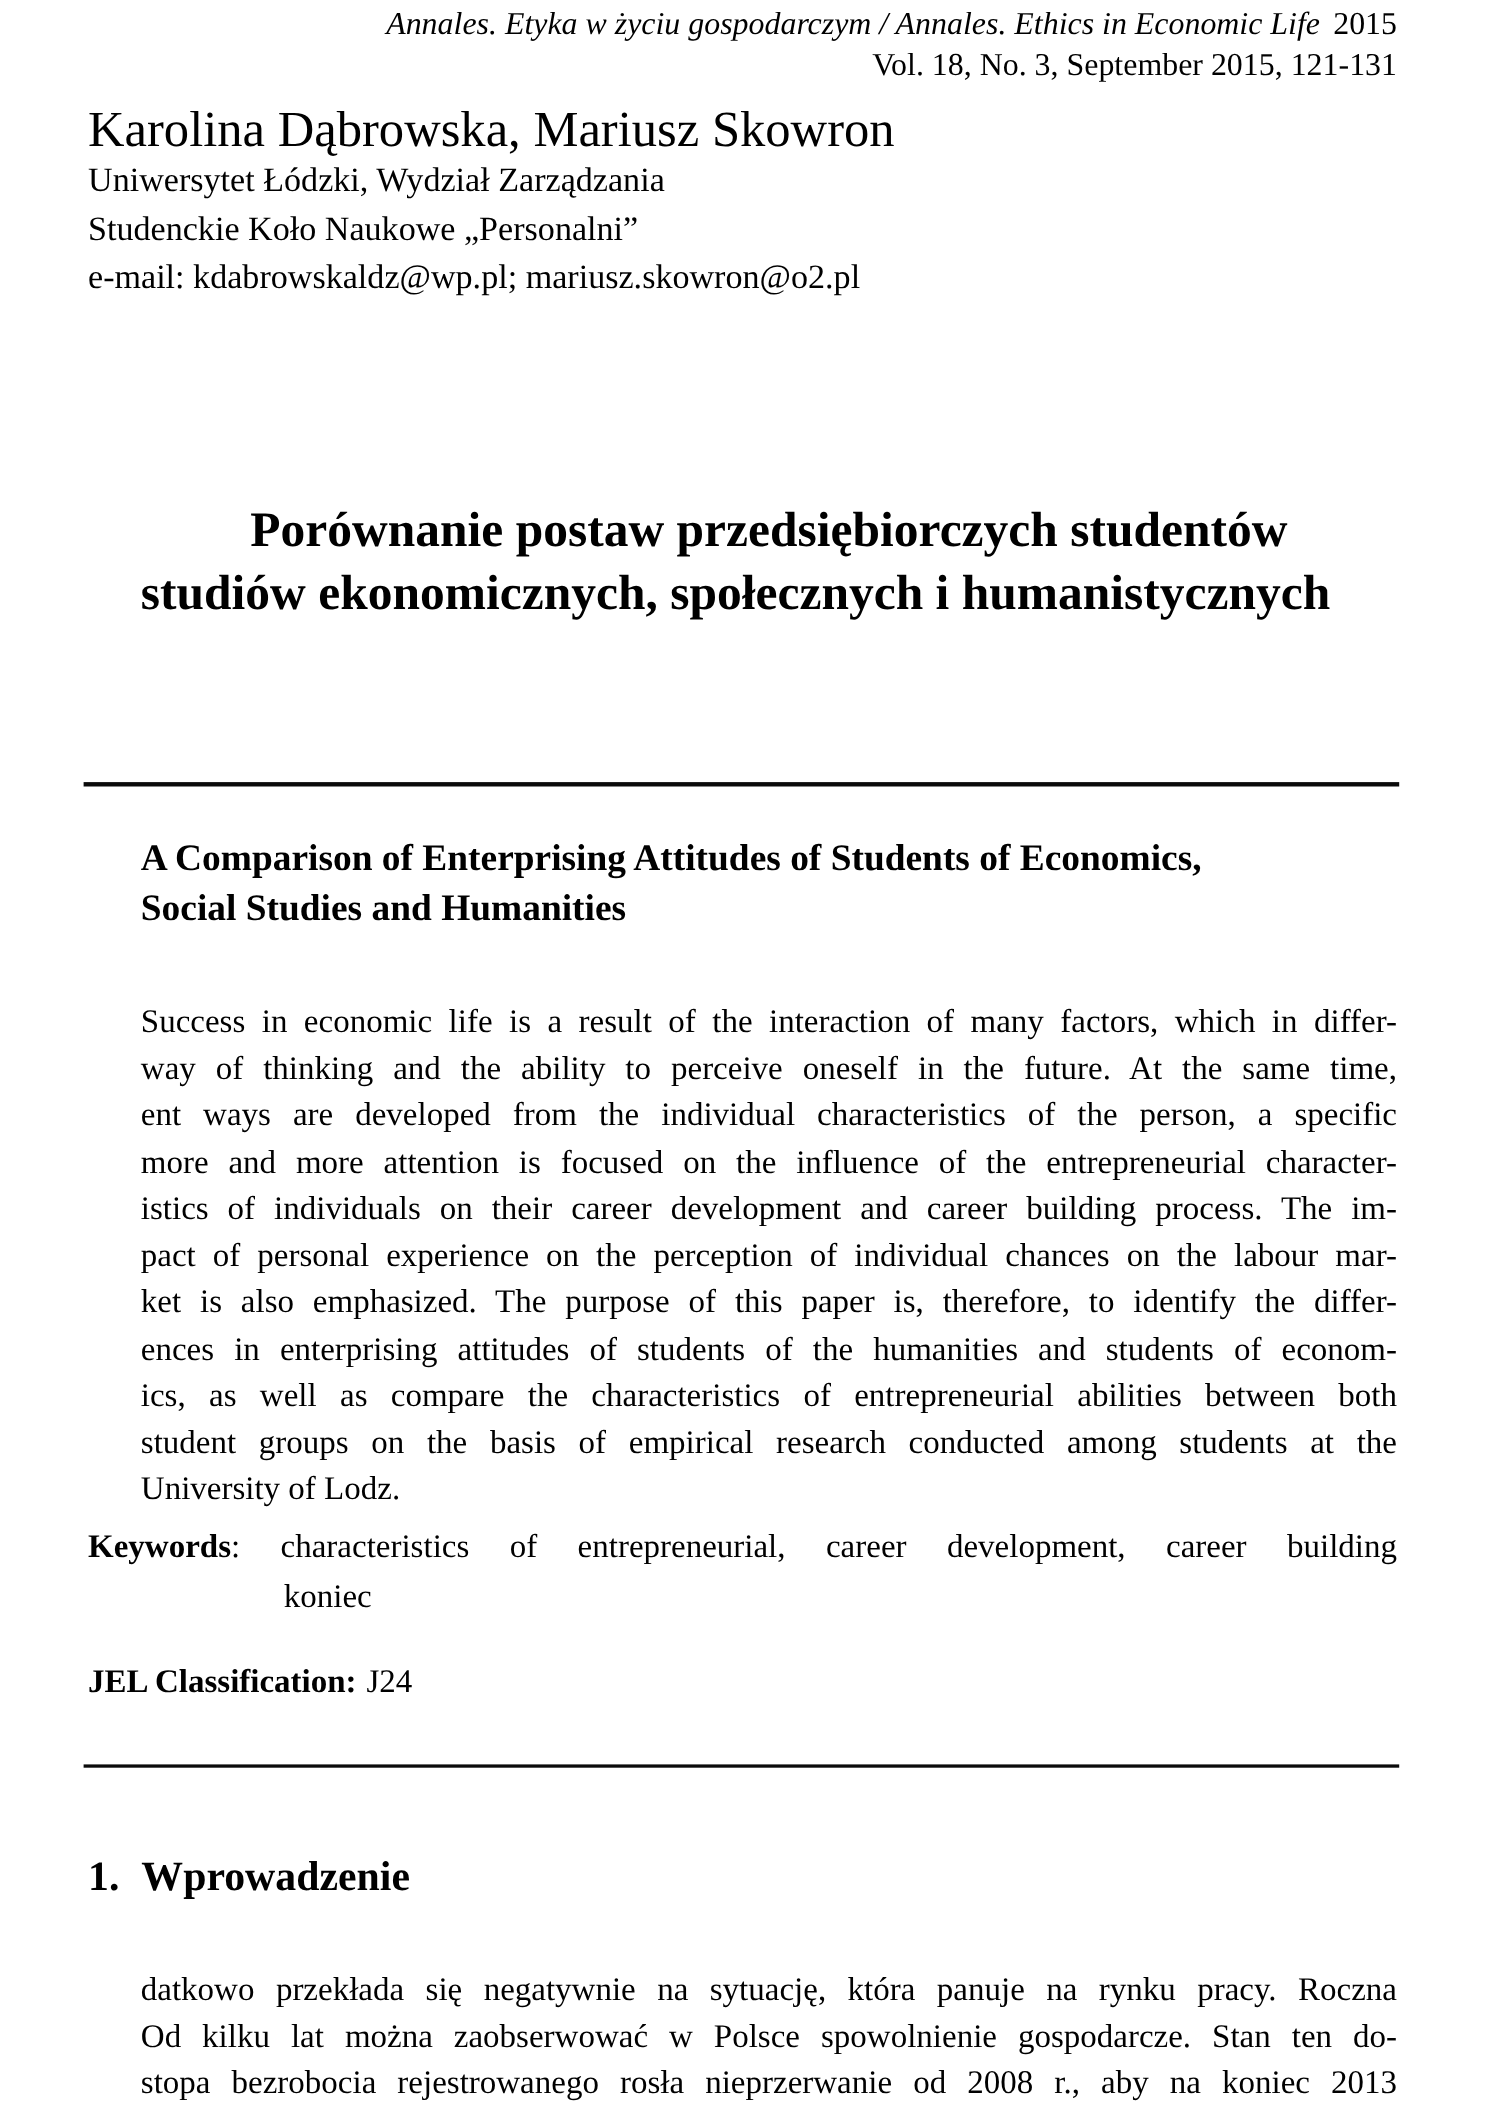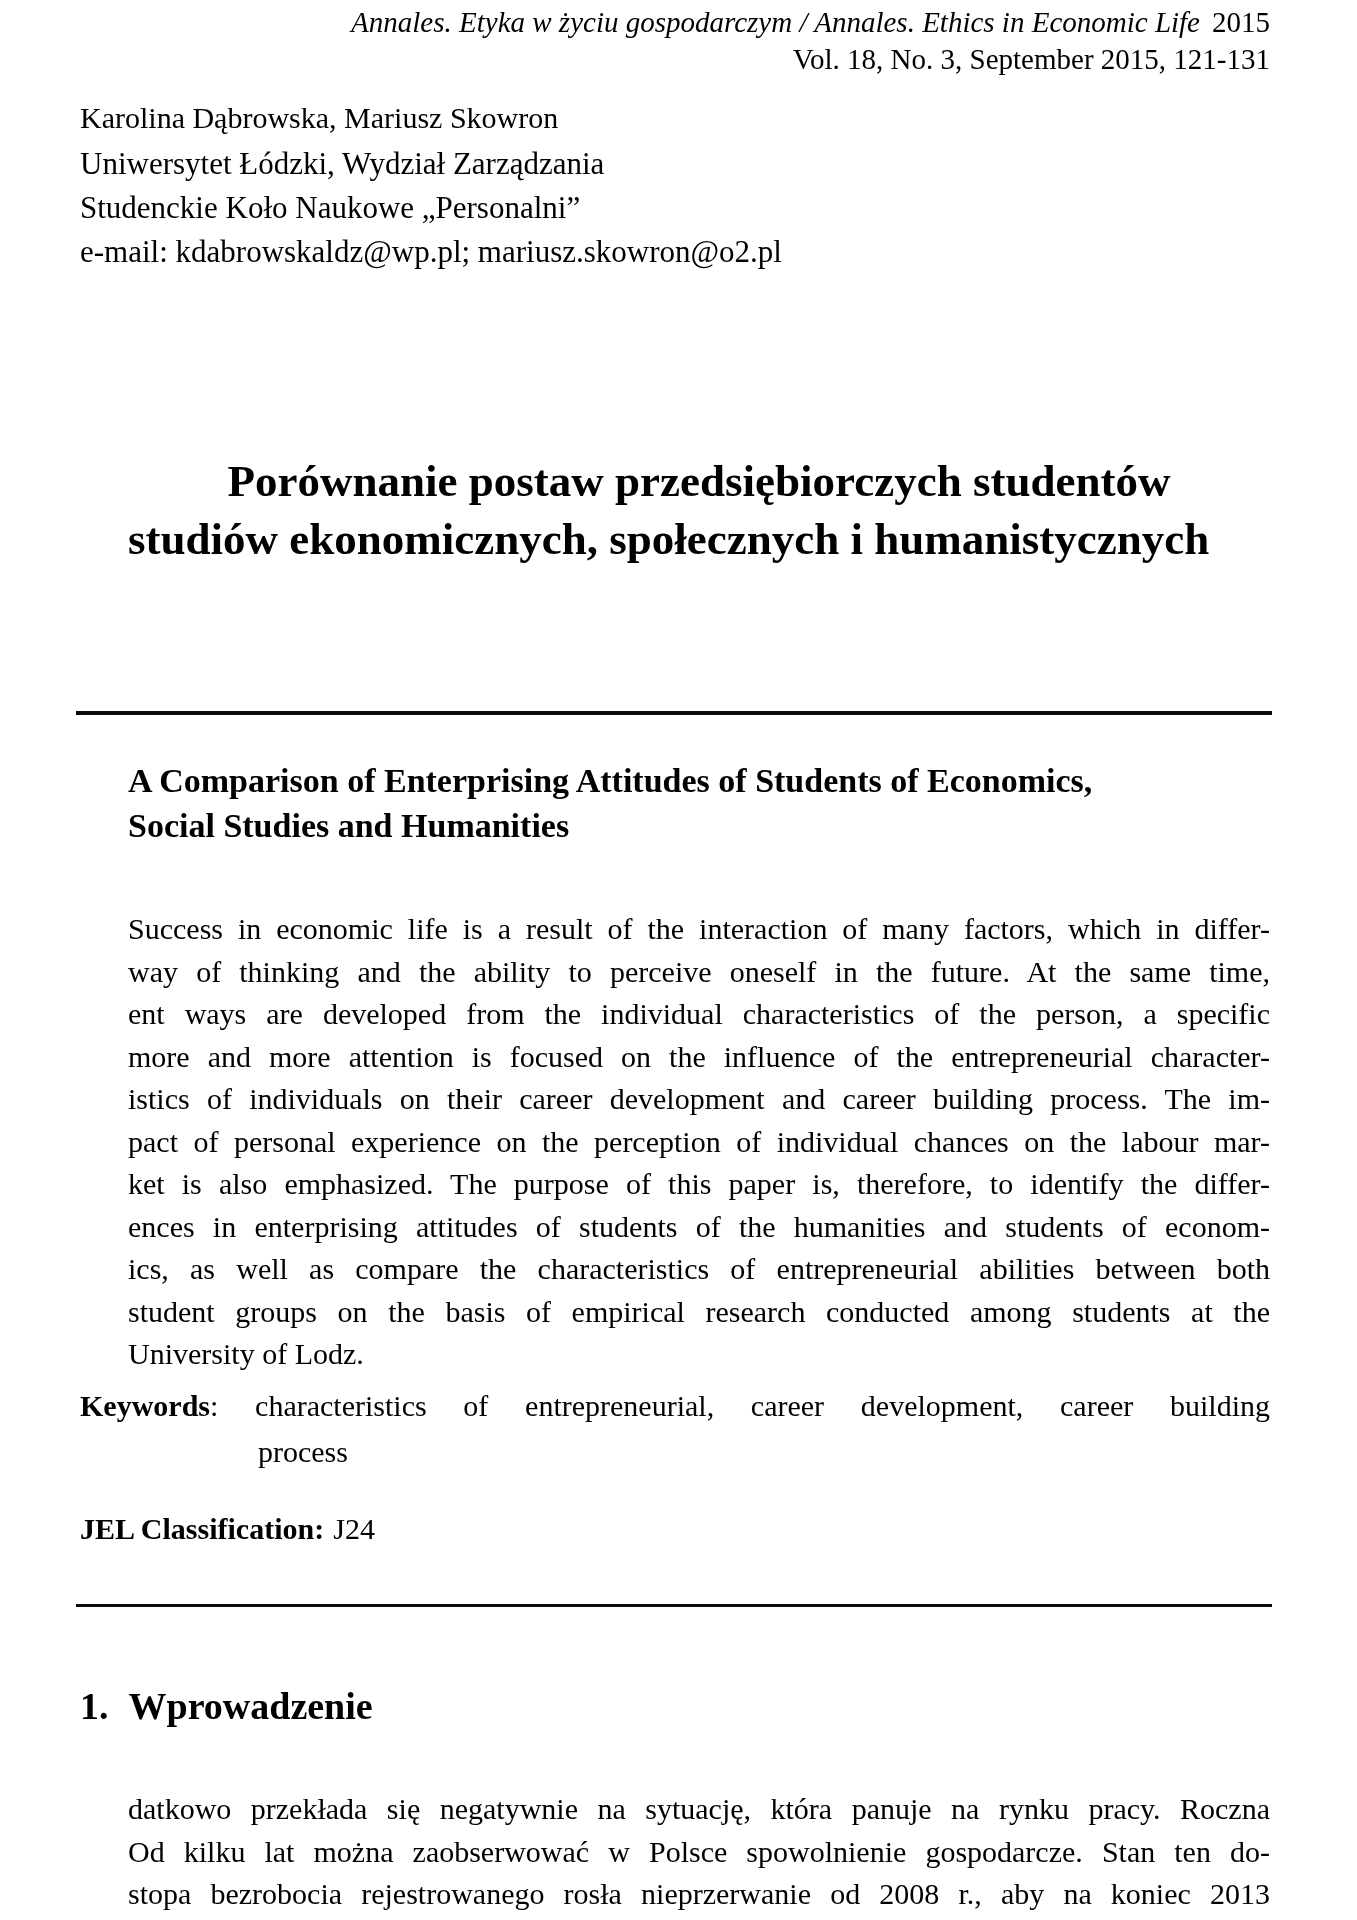--- a/index.html
+++ b/index.html
@@ -28,21 +28,21 @@
   }
   .journal-header .ital { font-style: italic; }
   .journal-header .year { font-style: normal; margin-left: 12px; }
 
   
   .author-block {
     top: 94px;
     left: 80px;
   }
   .author-names {
-    font-size: 30px;
+    font-size: 46px;
     line-height: 48px;
   }
   .author-line {
     font-size: 31px;
     line-height: 44px;
   }
 
   
   .title-pl {
     top: 452px;
@@ -174,21 +174,21 @@
     <div class="jline">ences in enterprising attitudes of students of the humanities and students of econom-</div>
     <div class="jline">ics, as well as compare the characteristics of entrepreneurial abilities between both</div>
     <div class="jline">student groups on the basis of empirical research conducted among students at the</div>
     <div class="jline last">University of Lodz.</div>
   </div>
 
 <div class="abs keywords">
   <div class="kw-line1">
     <span class="bold">Keywords</span><span>: characteristics of entrepreneurial, career development, career building</span>
   </div>
-  <div class="kw-line2">process</div>
+  <div class="kw-line2">koniec</div>
 </div>
 
 <div class="abs jel">
   <span class="bold">JEL Classification:</span><span class="jel-value">J24</span>
 </div>
 
 <div class="abs rule-2"></div>
 
 <div class="abs section-heading">
   <span class="section-number">1.</span><span>Wprowadzenie</span>

